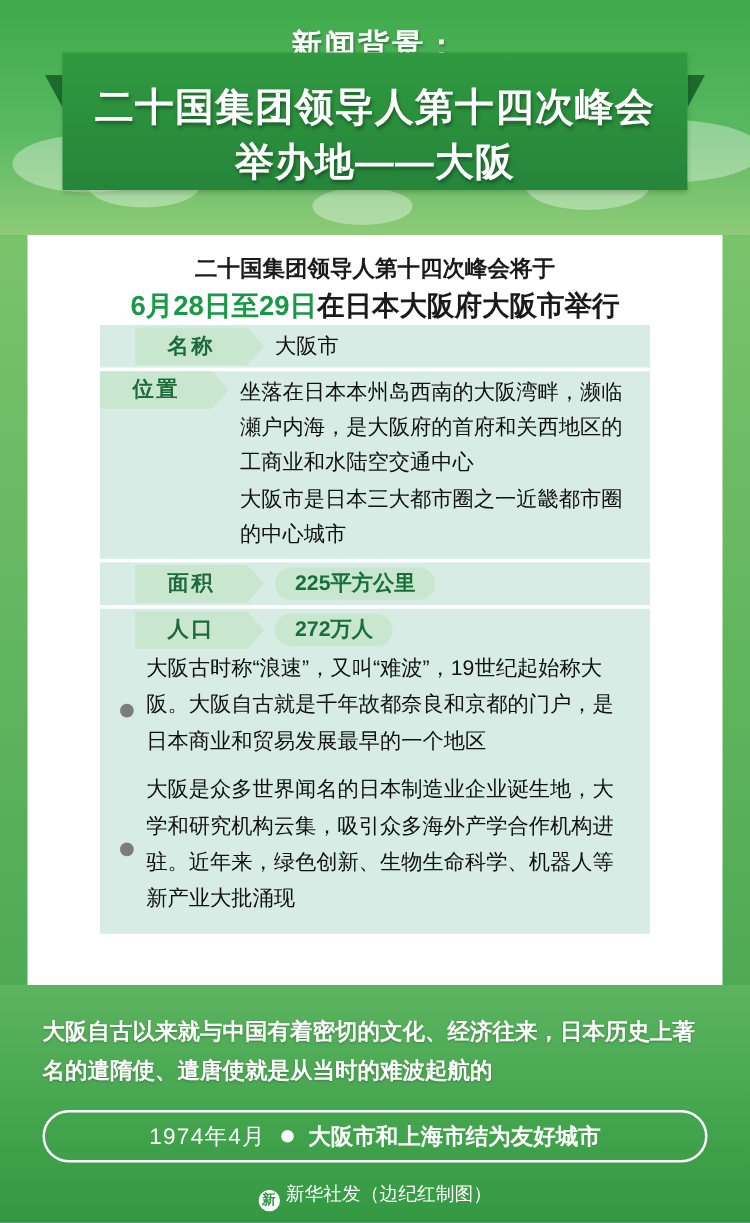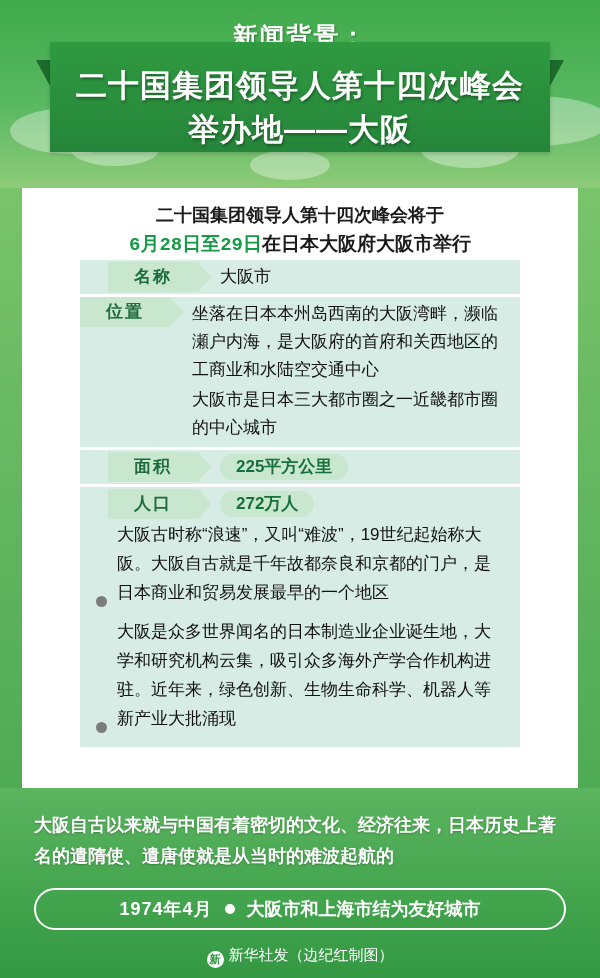--- a/index.html
+++ b/index.html
@@ -118,25 +118,24 @@
     width: 556px;
     text-align: center;
   }
   .intro-l1 {
     font-size: 18px;
     color: #1a1a1a;
     line-height: 30px;
     font-weight: bold;
   }
   .intro-l2 {
-    font-size: 19px;
+    font-size: 22px;
     color: #1a1a1a;
     line-height: 30px;
     font-weight: bold;
-    font-family: Liberation Mono, monospace;
   }
   .intro-hl { color: #179a45; }
 
   
   .table-block {
     position: absolute;
     left: 80px; top: 72px;
     width: 440px;
   }
   .row {
@@ -199,21 +198,21 @@
   .notes {
     position: absolute;
     left: 80px; top: 320px;
     width: 440px;
     background: #d6ece4;
     padding: 12px 14px 14px 8px;
     box-sizing: border-box;
   }
   .note {
     display: flex;
-    align-items: flex-end;
+    align-items: center;
     margin-bottom: 10px;
   }
   .note:last-child { margin-bottom: 0; }
   .dot {
     flex: 0 0 auto;
     width: 11px; height: 11px;
     border-radius: 50%;
     background: #7c7c7c;
     margin: 9px 10px 0 8px;
   }
@@ -250,21 +249,21 @@
     border: 2px solid #ffffff;
     border-radius: 21px;
     box-sizing: border-box;
     display: flex;
     align-items: center;
     justify-content: center;
   }
   .cap-date {
     color: #ffffff;
     font-size: 18px;
-    font-weight: bold;
+    font-weight: normal;
     letter-spacing: 1px;
   }
   .cap-dot {
     width: 10px; height: 10px;
     border-radius: 50%;
     background: #ffffff;
     margin: 0 12px;
   }
   .cap-text {
     color: #ffffff;

